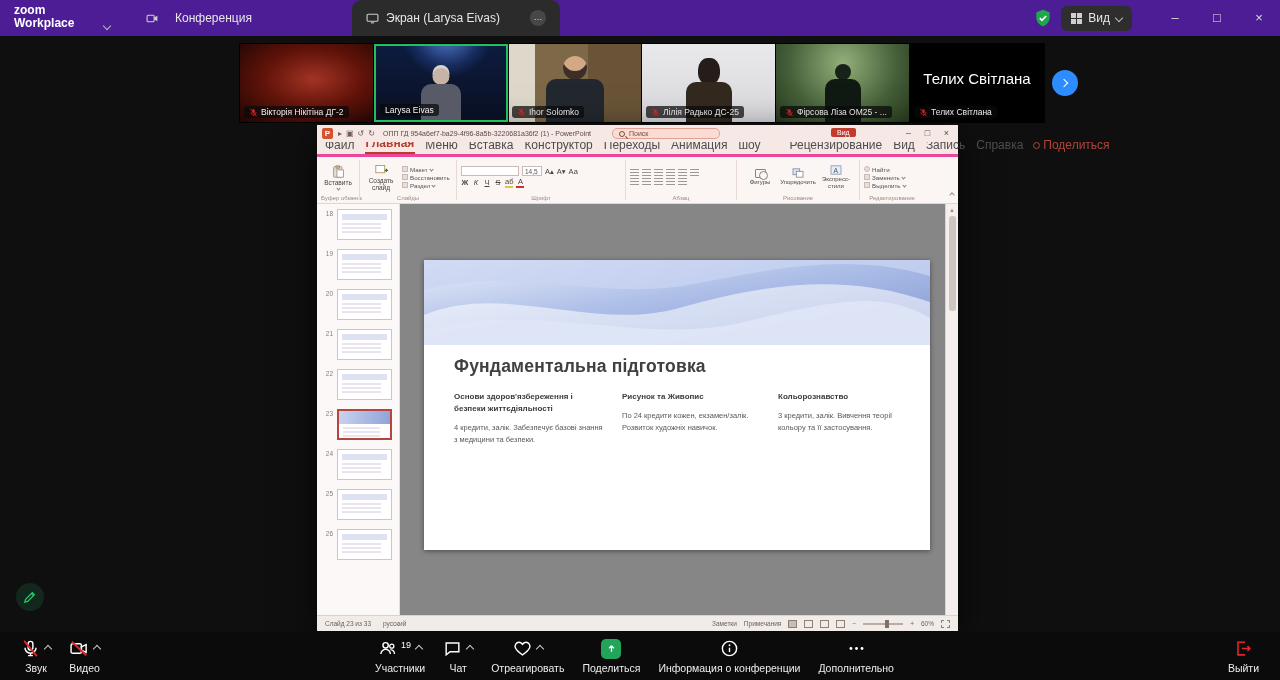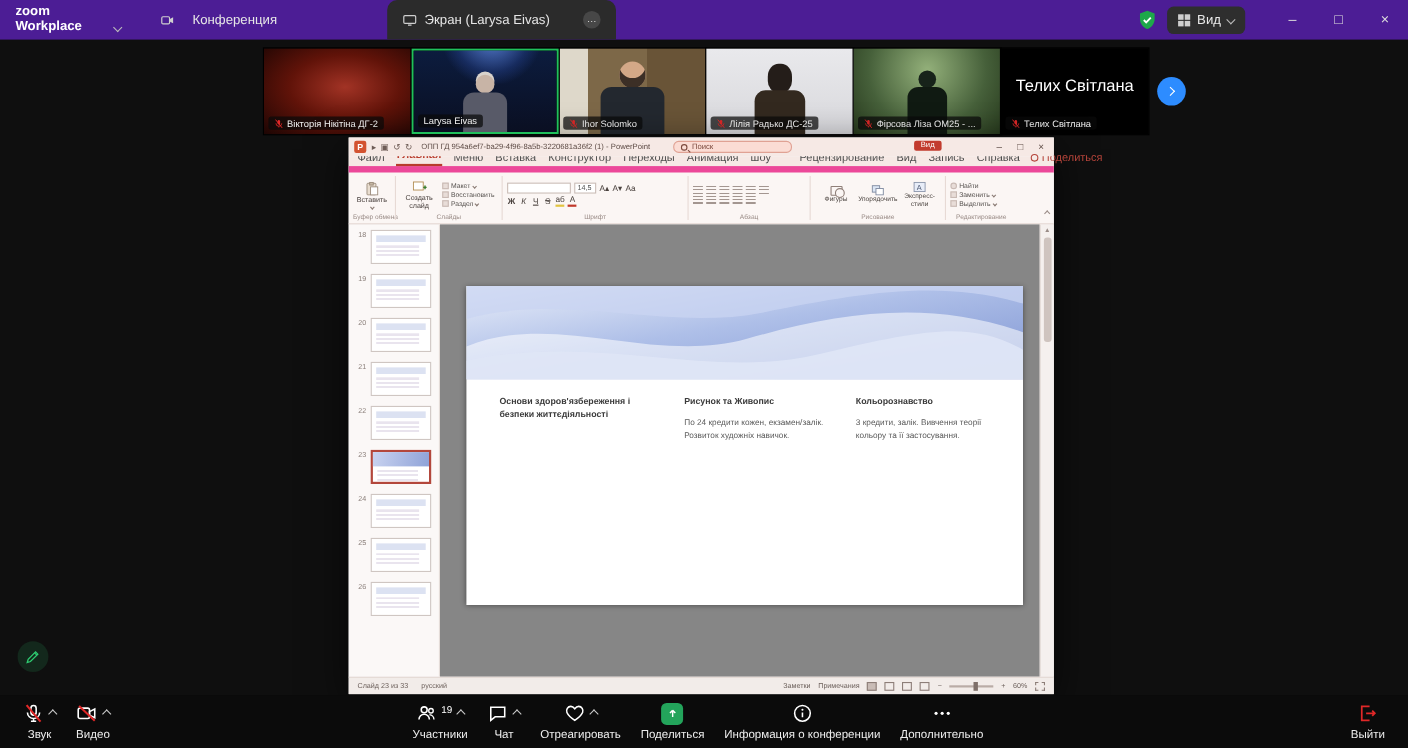--- a/index.html
+++ b/index.html
@@ -63,21 +63,21 @@
   .pptic { width:11px; height:11px; background:#d35230; border-radius:2px; color:#fff; font-size:8px; font-weight:bold; text-align:center; line-height:11px; margin-right:5px; }
   .qa { font-size:8px; color:#6e5c56; margin-right:4px; }
   .ptext { font-size:7px; color:#5c4a44; margin-left:4px; max-width:225px; white-space:nowrap; overflow:hidden; }
   .searchpill { position:absolute; left:295px; top:3px; width:108px; height:11px; background:#fbdcd4; border:1px solid #e0a294; border-radius:5px; display:flex; align-items:center; gap:4px; padding:0 6px; font-size:7px; color:#7c4a3e; }
   .mag { width:6px; height:6px; border:1px solid #7c4a3e; border-radius:50%; position:relative; }
   .mag::after { content:""; position:absolute; left:5px; top:5px; width:3px; height:1px; background:#7c4a3e; transform:rotate(45deg); }
   .redbadge { position:absolute; left:514px; top:3px; background:#c23b2e; color:#fff; font-size:7px; padding:1px 6px; border-radius:2px; }
   .pwctl { margin-left:auto; display:flex; }
   .pwctl span { width:19px; text-align:center; font-size:9px; color:#5c4a44; line-height:17px; }
 
-  .ptabs { height:15px; background:#f6e9e5; display:flex; align-items:flex-end; gap:9px; padding:0 7px; font-size:10px; color:#4d4d4d; border-bottom:6px solid #ec4899; }
+  .ptabs { height:15px; background:#f6e9e5; display:flex; align-items:flex-end; gap:9px; padding:0 7px; font-size:12px; color:#4d4d4d; border-bottom:3px solid #ec4899; }
   .ptab { padding:1px 1px 2px; }
   .ptab.act { color:#b83b2c; border-bottom:2px solid #b83b2c; font-weight:bold; }
   .pshare { margin-left:auto; color:#b5443a; display:flex; align-items:center; gap:3px; padding-bottom:2px; }
   .shareic { width:7px; height:7px; border-radius:50%; border:1px solid #b5443a; position:relative; }
 
   .ribbon { position:relative; height:47px; background:#fbf6f4; border-bottom:1px solid #e3d6d1; display:flex; }
   .rg { display:flex; flex-direction:column; justify-content:space-between; padding:3px 4px 1px; }
   .gsep { width:1px; background:#e7dad5; margin:3px 0; }
   .gl { font-size:6px; color:#9a8c87; text-align:center; line-height:8px; white-space:nowrap; }
   .gb { flex:1; display:flex; align-items:center; gap:4px; }
@@ -500,23 +500,25 @@
                 <stop offset="0" stop-color="#e9eef9"></stop>
                 <stop offset="0.45" stop-color="#aebfe8"></stop>
                 <stop offset="1" stop-color="#7e94d2"></stop>
               </linearGradient>
             </defs>
             <rect width="506" height="85" fill="url(#hg)"></rect>
             <path d="M0 30 C 90 5 180 42 270 24 S 430 -6 506 16 L506 0 L0 0 Z" fill="#c9d4f1" opacity="0.75"></path>
             <path d="M0 55 C 80 22 170 72 255 48 S 420 12 506 42 L506 85 L0 85 Z" fill="#ffffff" opacity="0.55"></path>
             <path d="M0 68 C 120 42 220 86 320 62 S 460 32 506 58 L506 85 L0 85 Z" fill="#dfe6f6" opacity="0.9"></path>
           </svg>
+          <h1 class="stitle">Фундаментальна підготовка</h1>
           <div class="cols">
             <div>
               <div class="chead">Основи здоров'язбереження і безпеки життєдіяльності</div>
+              <div class="cbody">4 кредити, залік. Забезпечує базові знання з медицини та безпеки.</div>
             </div>
             <div>
               <div class="chead">Рисунок та Живопис</div>
               <div class="cbody">По 24 кредити кожен, екзамен/залік. Розвиток художніх навичок.</div>
             </div>
             <div>
               <div class="chead">Кольорознавство</div>
               <div class="cbody">3 кредити, залік. Вивчення теорії кольору та її застосування.</div>
             </div>
           </div>

